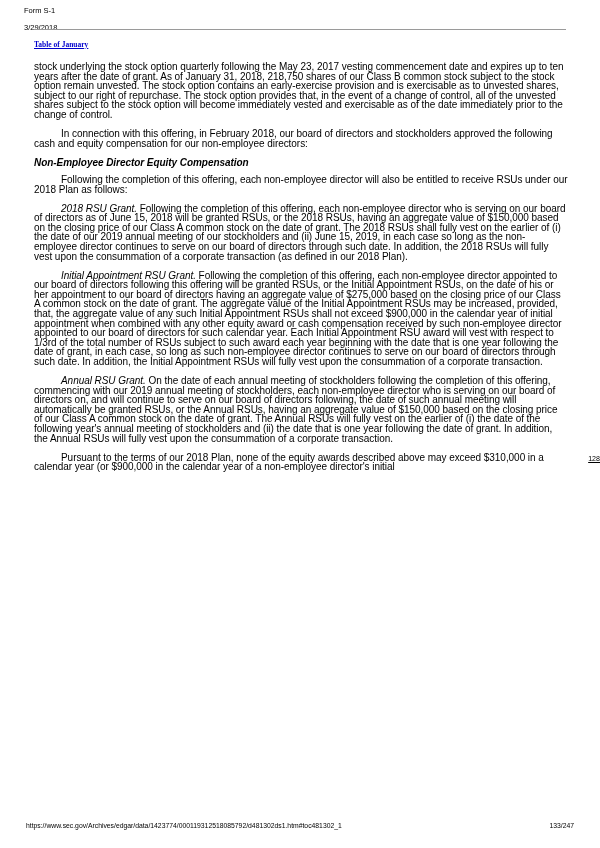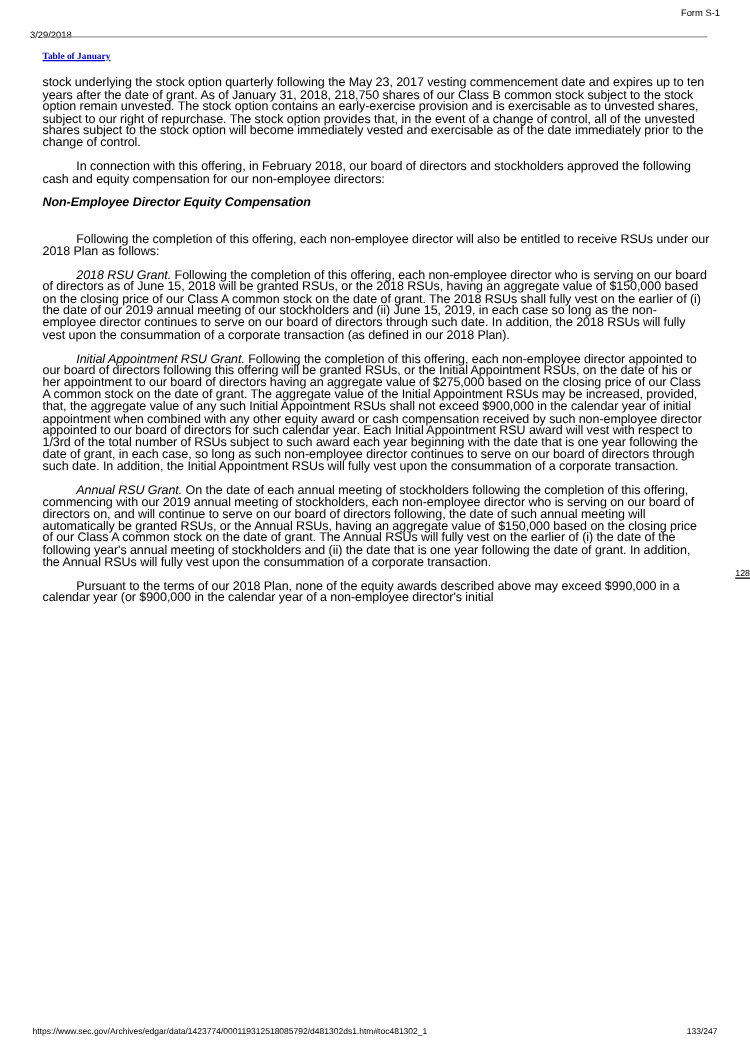--- a/index.html
+++ b/index.html
@@ -1,25 +1,25 @@
 <!DOCTYPE html>
 <html><head>
 <meta charset="utf-8">
 <style>
   html, body { margin: 0; padding: 0; background: #ffffff; }
   body { width: 600px; height: 848px; position: relative; overflow: hidden; font-family: "Liberation Sans", sans-serif; color: #000; }
   .hdr { position: absolute; top: 6px; left: 24px; right: 24px; font-size: 7.5px; }
   .hdr .date { position: absolute; left: 0; top: 17px; }
-  .hdr .title { position: absolute; left: 0; right: 0; top: 0; text-align: right; }
+  .hdr .title { position: absolute; left: 0; right: 0; top: 0; text-align: left; }
   .rule { position: absolute; top: 29px; left: 34px; right: 34px; height: 0; border-top: 1px solid #9a9a9a; }
   .toc { position: absolute; top: 40px; left: 34px; font-family: "Liberation Serif", serif; font-size: 7.5px; font-weight: bold; color: #0000cc; text-decoration: underline; cursor: pointer; }
   .content { position: absolute; top: 62px; left: 34px; width: 534px; font-size: 10px; line-height: 9.6px; letter-spacing: -0.05px; }
   .content p { margin: 0 0 9.4px 0; }
   .content p.ind { text-indent: 27px; }
-  .content .sec { font-weight: bold; font-style: italic; margin-bottom: 20px; }
+  .content .sec { font-weight: bold; font-style: italic; margin-bottom: 8px; }
   .content em { }
   .pgnum { position: absolute; top: 455px; left: 0; right: 0; text-align: right; font-size: 7.1px; text-decoration: underline; }
   .ftr { position: absolute; top: 822px; left: 26px; right: 26px; font-size: 6.8px; }
   .ftr .url { position: absolute; left: 0; top: 0; }
   .ftr .pg { position: absolute; right: 0; top: 0; }
 </style>
 </head>
 <body>
 
 <div class="hdr">
@@ -31,21 +31,21 @@
 <a class="toc">Table of January</a>
 
 <div class="content">
   <p>stock underlying the stock option quarterly following the May 23, 2017 vesting commencement date and expires up to ten years after the date of grant. As of January 31, 2018, 218,750 shares of our Class B common stock subject to the stock option remain unvested. The stock option contains an early-exercise provision and is exercisable as to unvested shares, subject to our right of repurchase. The stock option provides that, in the event of a change of control, all of the unvested shares subject to the stock option will become immediately vested and exercisable as of the date immediately prior to the change of control.</p>
   <p class="ind">In connection with this offering, in February 2018, our board of directors and stockholders approved the following cash and equity compensation for our non-employee directors:</p>
   <p class="sec">Non-Employee Director Equity Compensation</p>
   <p class="ind">Following the completion of this offering, each non-employee director will also be entitled to receive RSUs under our 2018 Plan as follows:</p>
   <p class="ind"><em>2018 RSU Grant.</em><span> Following the completion of this offering, each non-employee director who is serving on our board of directors as of June 15, 2018 will be granted RSUs, or the 2018 RSUs, having an aggregate value of $150,000 based on the closing price of our Class A common stock on the date of grant. The 2018 RSUs shall fully vest on the earlier of (i) the date of our 2019 annual meeting of our stockholders and (ii) June 15, 2019, in each case so long as the non-employee director continues to serve on our board of directors through such date. In addition, the 2018 RSUs will fully vest upon the consummation of a corporate transaction (as defined in our 2018 Plan).</span></p>
   <p class="ind"><em>Initial Appointment RSU Grant.</em><span> Following the completion of this offering, each non-employee director appointed to our board of directors following this offering will be granted RSUs, or the Initial Appointment RSUs, on the date of his or her appointment to our board of directors having an aggregate value of $275,000 based on the closing price of our Class A common stock on the date of grant. The aggregate value of the Initial Appointment RSUs may be increased, provided, that, the aggregate value of any such Initial Appointment RSUs shall not exceed $900,000 in the calendar year of initial appointment when combined with any other equity award or cash compensation received by such non-employee director appointed to our board of directors for such calendar year. Each Initial Appointment RSU award will vest with respect to 1/3rd of the total number of RSUs subject to such award each year beginning with the date that is one year following the date of grant, in each case, so long as such non-employee director continues to serve on our board of directors through such date. In addition, the Initial Appointment RSUs will fully vest upon the consummation of a corporate transaction.</span></p>
   <p class="ind"><em>Annual RSU Grant.</em><span> On the date of each annual meeting of stockholders following the completion of this offering, commencing with our 2019 annual meeting of stockholders, each non-employee director who is serving on our board of directors on, and will continue to serve on our board of directors following, the date of such annual meeting will automatically be granted RSUs, or the Annual RSUs, having an aggregate value of $150,000 based on the closing price of our Class A common stock on the date of grant. The Annual RSUs will fully vest on the earlier of (i) the date of the following year's annual meeting of stockholders and (ii) the date that is one year following the date of grant. In addition, the Annual RSUs will fully vest upon the consummation of a corporate transaction.</span></p>
-  <p class="ind">Pursuant to the terms of our 2018 Plan, none of the equity awards described above may exceed $990,000 in a calendar year (or $900,000 in the calendar year of a non-employee director's initial</p>
+  <p class="ind">Pursuant to the terms of our 2018 Plan, none of the equity awards described above may exceed $310,000 in a calendar year (or $900,000 in the calendar year of a non-employee director's initial</p>
 </div>
 
 <div class="pgnum">128</div>
 
 <div class="ftr">
   <span class="url">https://www.sec.gov/Archives/edgar/data/1423774/000119312518085792/d481302ds1.htm#toc481302_1</span>
   <span class="pg">133/247</span>
 </div>
 
 </body></html>

